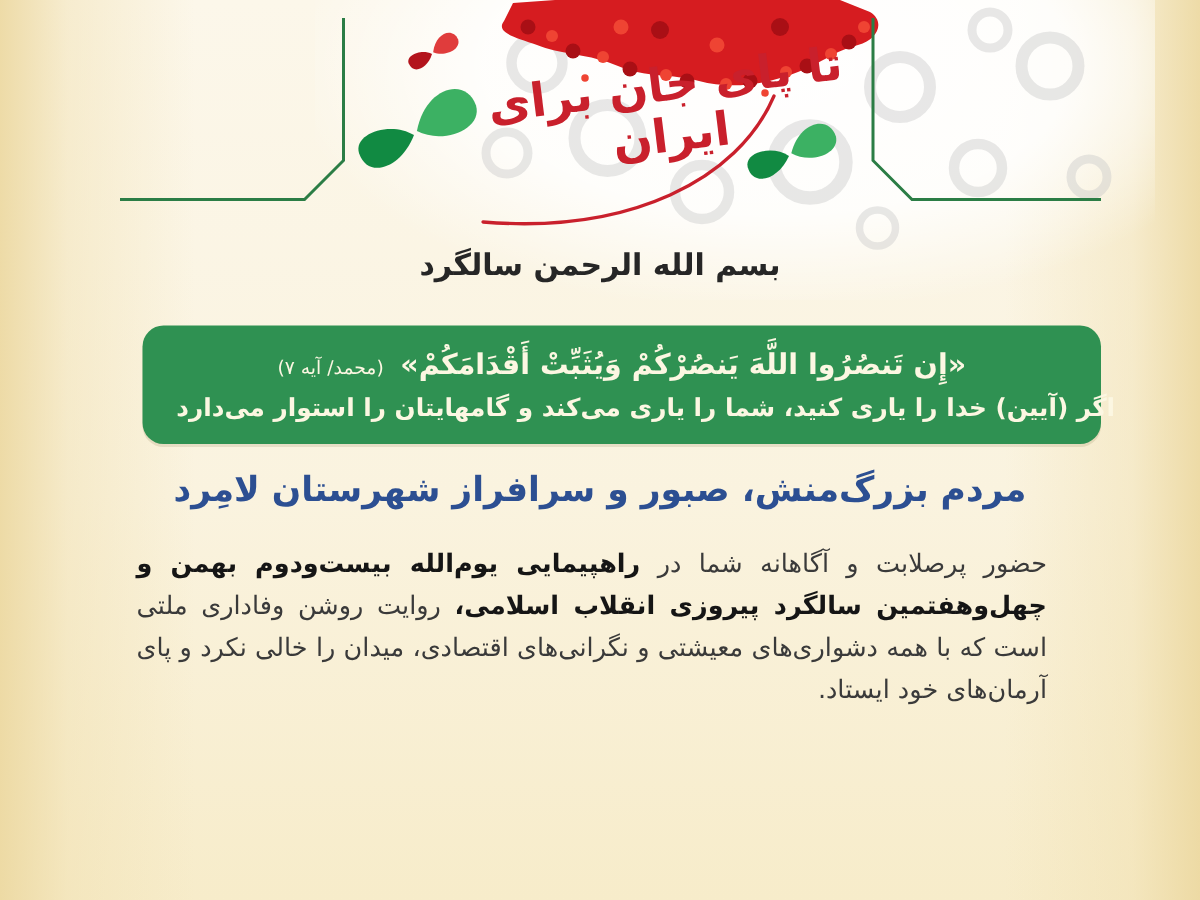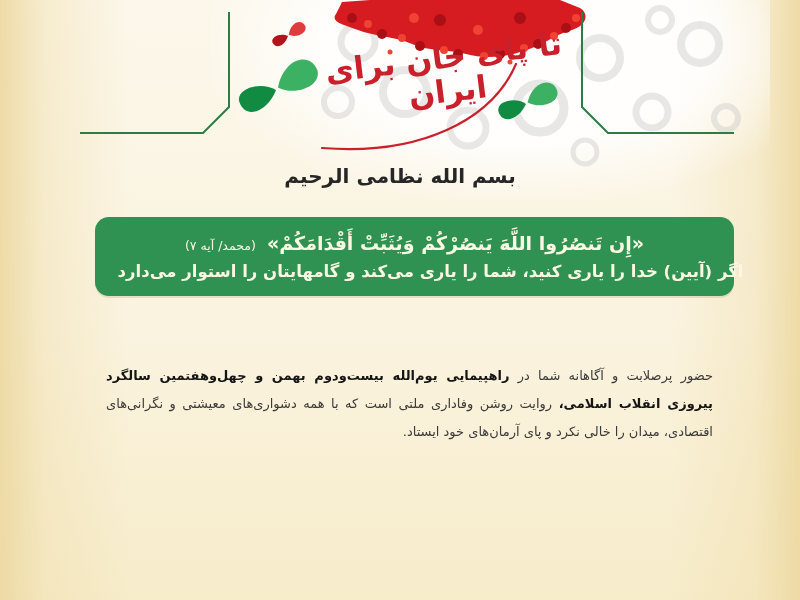--- a/index.html
+++ b/index.html
@@ -54,23 +54,23 @@
   .verse-ref { font-size: 12.5px; font-weight: normal; margin-right: 6px; }
   .verse-fa { font-size: 16.5px; font-weight: bold; text-align: center; white-space: nowrap; margin-left: 32px; }
   .heading {
     position: absolute; left: 0; top: 314px; width: 800px;
     text-align: center;
     font-size: 23px; font-weight: bold;
     color: var(--heading-blue, #2c4f92);
     direction: rtl;
   }
   .body-text {
-    position: absolute; right: 87px; top: 362px; width: 607px;
+    position: absolute; right: 102px; top: 362px; width: 607px;
     direction: rtl;
-    font-size: 13px; line-height: 28px;
+    font-size: 17px; line-height: 28px;
     color: var(--body-text, #3a3a3a);
     text-align: justify; text-align-last: right;
   }
   .body-text p { margin: 0 0 18px 0; }
   .body-text strong { color: var(--body-bold, #151515); }
 </style>
 </head>
 <body>
 
 <div class="page">
@@ -144,28 +144,29 @@
 
       <g stroke="var(--line-green,#2b7d45)" stroke-width="2" fill="none">
         <polyline points="80,133 203,133 229,107 229,12"></polyline>
         <polyline points="582,12 582,107 608,133 734,133"></polyline>
       </g>
     </svg>
 
     <div class="calligraphy">تا پای جان برای ایران</div>
   </div>
 
-  <div class="bismillah">بسم الله نظامی الرحیم</div>
+  <div class="bismillah">بسم الله الرحمن سالگرد</div>
 
   <div class="verse-box">
     <div class="verse-line">
       <span class="verse-ar">«إِن تَنصُرُوا اللَّهَ يَنصُرْكُمْ وَيُثَبِّتْ أَقْدَامَكُمْ»</span>
       <span class="verse-ref">(محمد/ آیه ۷)</span>
     </div>
     <div class="verse-fa">اگر (آیین) خدا را یاری کنید، شما را یاری می‌کند و گامهایتان را استوار می‌دارد</div>
   </div>
 
+  <h1 class="heading">مردم بزرگ‌منش، صبور و سرافراز شهرستان لامِرد</h1>
 
   <div class="body-text">
     <p><span>حضور پرصلابت و آگاهانه شما در </span><strong>راهپیمایی یوم‌الله بیست‌ودوم بهمن و چهل‌وهفتمین سالگرد پیروزی انقلاب اسلامی،</strong><span> روایت روشن وفاداری ملتی است که با همه دشواری‌های معیشتی و نگرانی‌های اقتصادی، میدان را خالی نکرد و پای آرمان‌های خود ایستاد.</span></p>
   </div>
 
 </div>
 
 </body></html>

